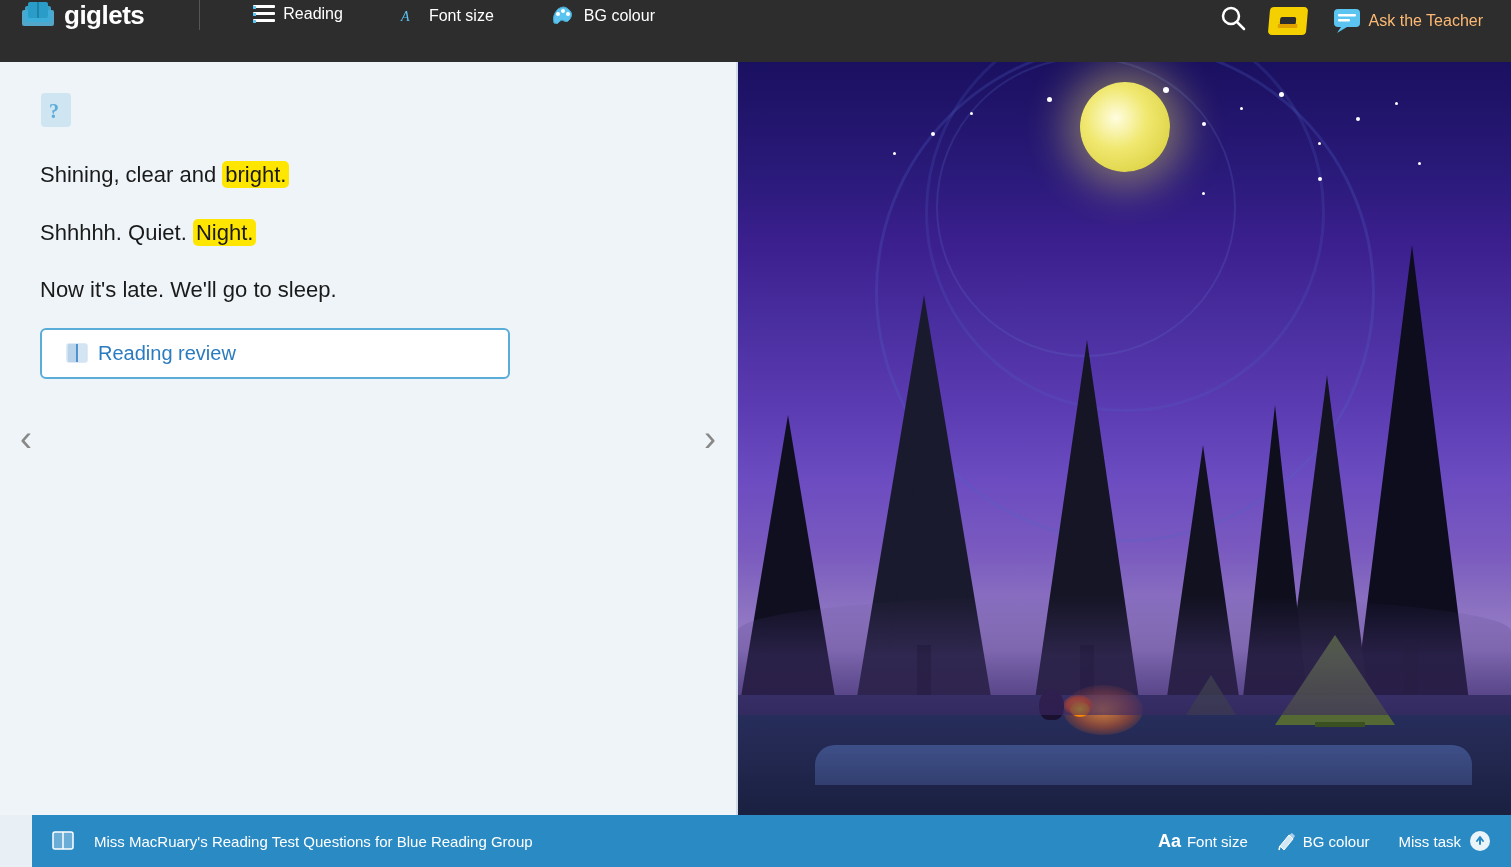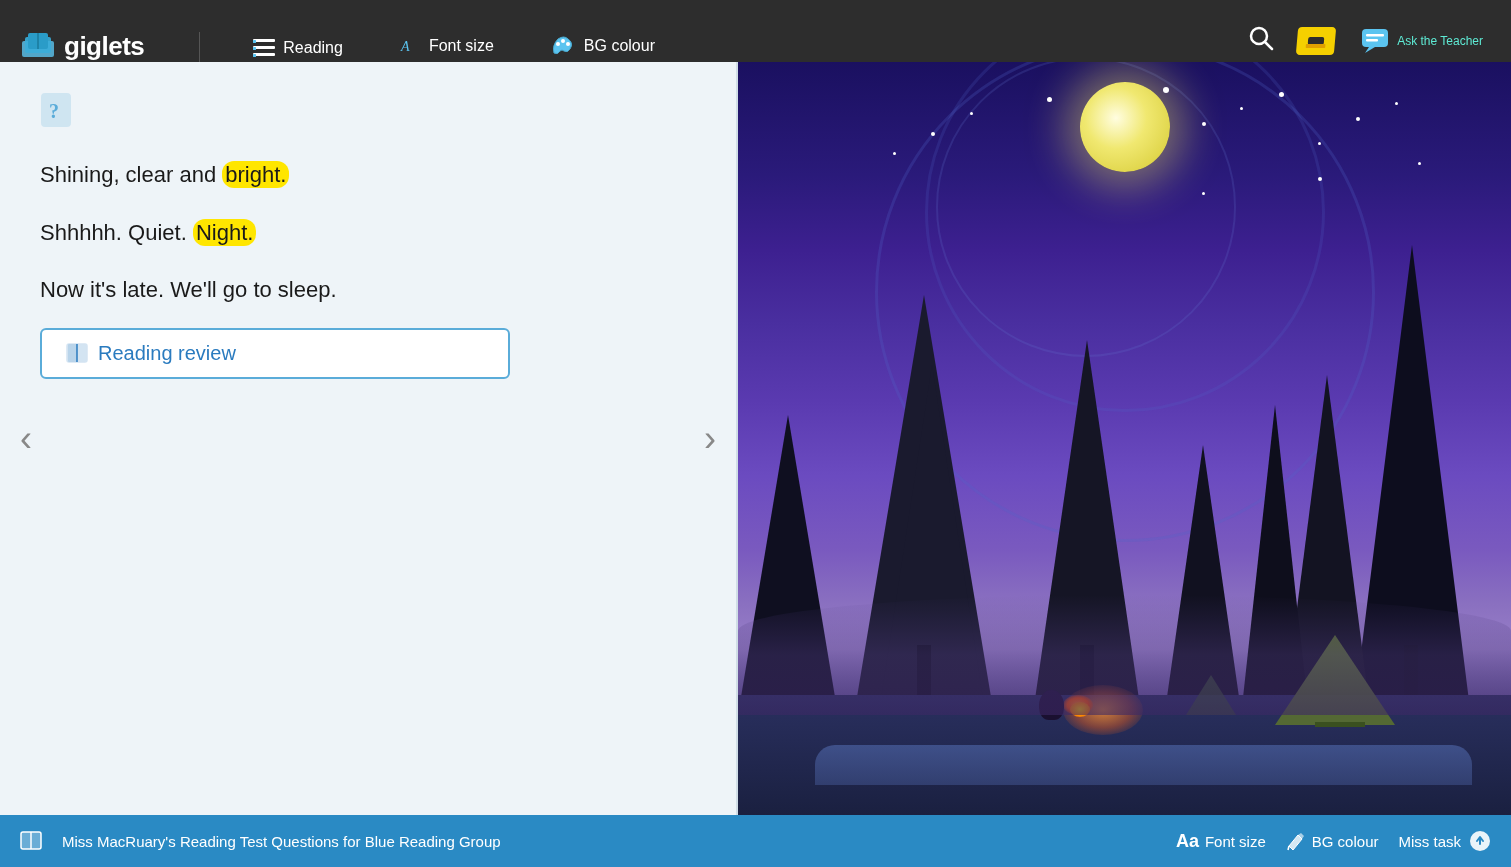--- a/index.html
+++ b/index.html
@@ -3,21 +3,21 @@
   <meta charset="utf-8">
   <style>
     * { margin: 0; padding: 0; box-sizing: border-box; }
     body { font-family: 'Segoe UI', Arial, sans-serif; background: #e8f0f5; width: 1511px; height: 867px; overflow: hidden; position: relative; }
 
     
     #header {
       background: #2d2d2d;
       height: 62px;
       display: flex;
-      align-items: flex-end;
+      align-items: flex-start;
       padding: 0 20px;
       gap: 40px;
       position: relative;
       z-index: 10;
     }
     .logo-area {
       display: flex;
       align-items: center;
       gap: 8px;
       margin-right: 10px;
@@ -70,22 +70,22 @@
       display: flex;
       align-items: center;
       justify-content: center;
       font-size: 16px;
       transform: skewX(-5deg);
     }
     .ask-teacher-btn {
       display: flex;
       align-items: center;
       gap: 8px;
-      color: #5eead4;
-      font-size: 12px;
+      color: #fdba74;
+      font-size: 16px;
       cursor: pointer;
       padding: 5px 8px;
     }
 
     
     #main {
       display: flex;
       height: calc(867px - 62px - 52px);
       position: relative;
     }
@@ -111,21 +111,21 @@
       line-height: 1.8;
       margin-top: 10px;
     }
     .poem-line {
       margin-bottom: 18px;
       display: block;
     }
     .highlight-yellow {
       background: #ffe600;
       padding: 1px 3px;
-      border-radius: 12px;
+      border-radius: 5px;
       font-weight: 500;
     }
     .reading-review-btn {
       display: flex;
       align-items: center;
       gap: 10px;
       border: 2px solid #5aacd9;
       border-radius: 6px;
       padding: 12px 24px;
       color: #2a7bbf;
@@ -239,31 +239,32 @@
     }
 
     
     #footer {
       height: 52px;
       background: #2a8ac4;
       display: flex;
       align-items: center;
       padding: 0 20px;
       gap: 20px;
+      margin-left: 32px;
     }
     .footer-title {
       color: #fff;
       font-size: 15px;
       font-weight: 400;
       flex: 1;
     }
     .footer-right {
       display: flex;
       align-items: center;
-      gap: 20px;
+      gap: 29px;
       color: #fff;
       font-size: 15px;
     }
     .footer-font-size {
       display: flex;
       align-items: center;
       gap: 6px;
     }
     .footer-bg-colour {
       display: flex;

